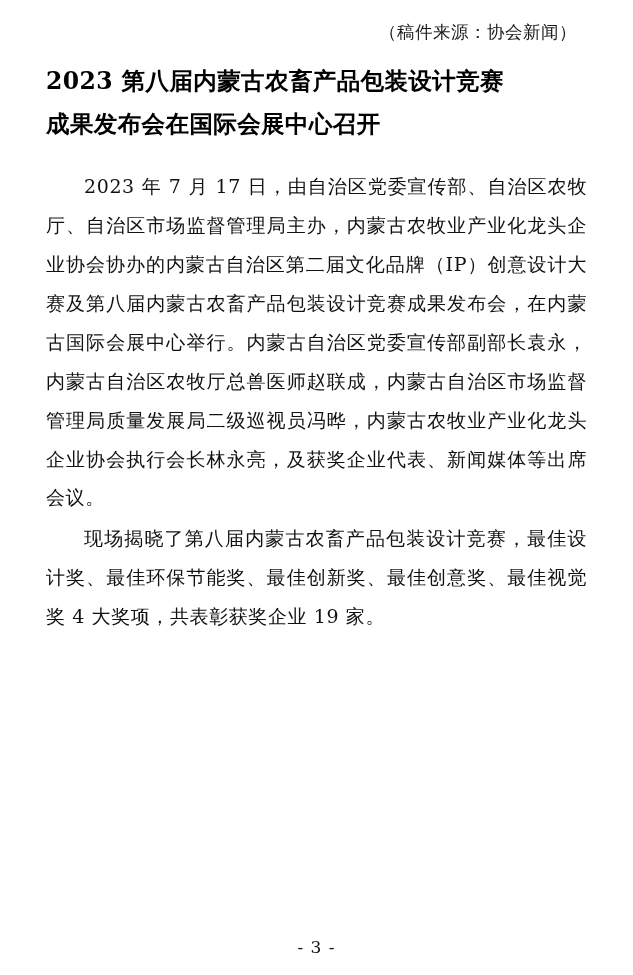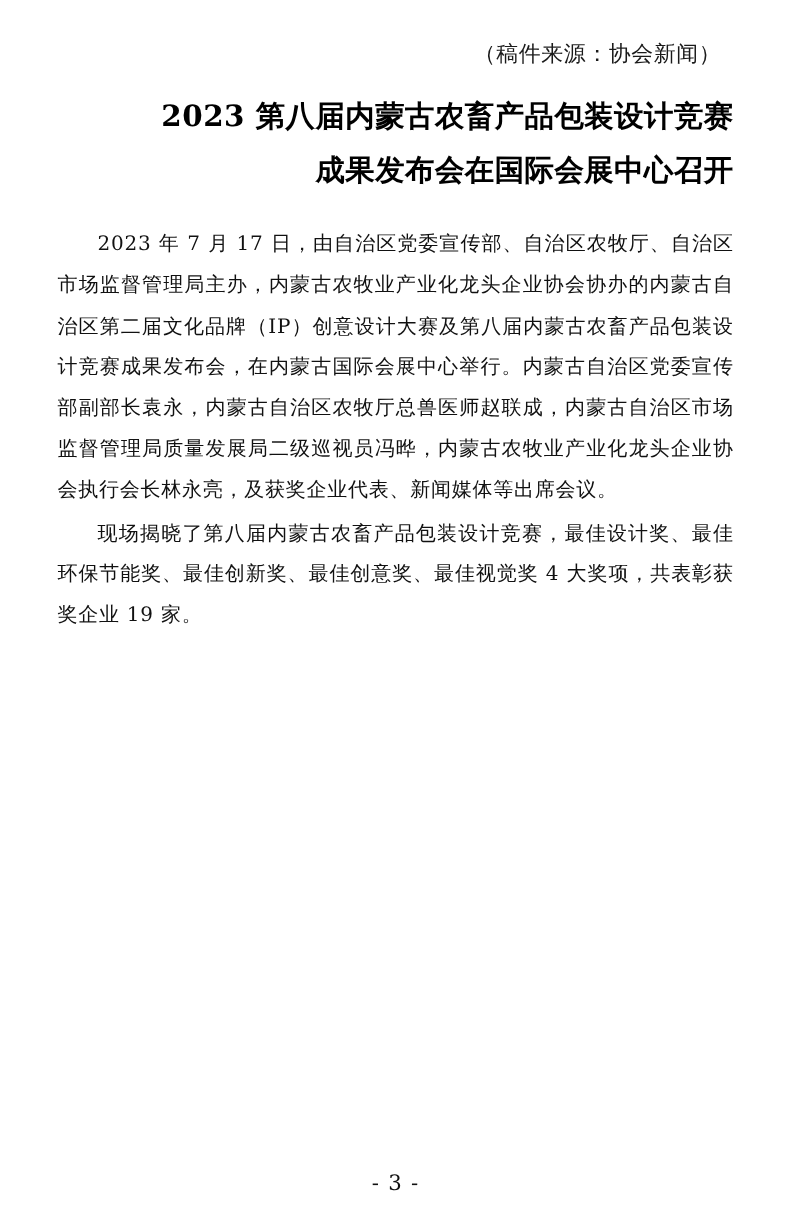--- a/index.html
+++ b/index.html
@@ -12,51 +12,51 @@
     height: 975px;
     font-family: "DejaVu Serif", "Liberation Serif", serif;
     color: #111111;
     position: relative;
     overflow: hidden;
   }
   .page {
     width: 633px;
     height: 975px;
     box-sizing: border-box;
-    padding: 30px 46px 0 46px;
+    padding: 18px 46px 0 46px;
     position: relative;
   }
   .source-line {
     text-align: right;
     font-size: 17.5px;
     letter-spacing: 0.5px;
     color: #1a1a1a;
     margin: 0 10px 0 0;
     line-height: 1.6;
     font-family: "DejaVu Serif", "Liberation Serif", serif;
   }
   .doc-title {
-    text-align: right;
+    text-align: left;
     font-size: 23.5px;
     font-weight: bold;
     line-height: 1.85;
     margin: 14px 0 0 0;
     letter-spacing: 0.4px;
     color: #000000;
     font-family: "DejaVu Serif", "Liberation Serif", serif;
   }
   .doc-title .t-line {
     display: block;
     white-space: nowrap;
   }
   .body-text {
     margin-top: 20px;
   }
   .para {
-    font-size: 16px;
+    font-size: 19px;
     line-height: 2.05;
     text-align: justify;
     text-align-last: left;
     text-justify: inter-ideograph;
     text-indent: 2em;
     margin: 0 0 2px 0;
     letter-spacing: 0.6px;
     color: #111111;
   }
   .page-number {

